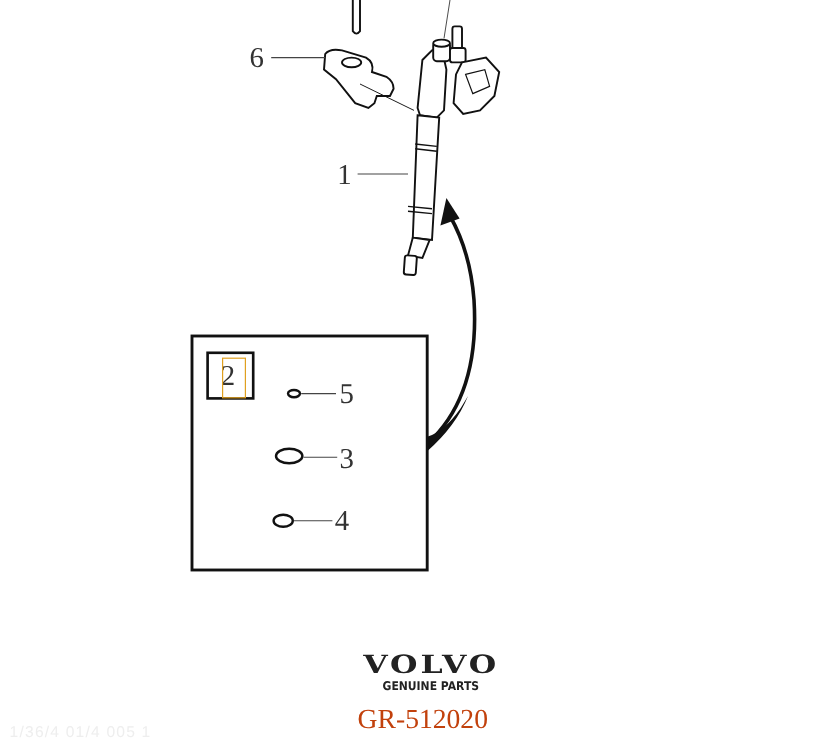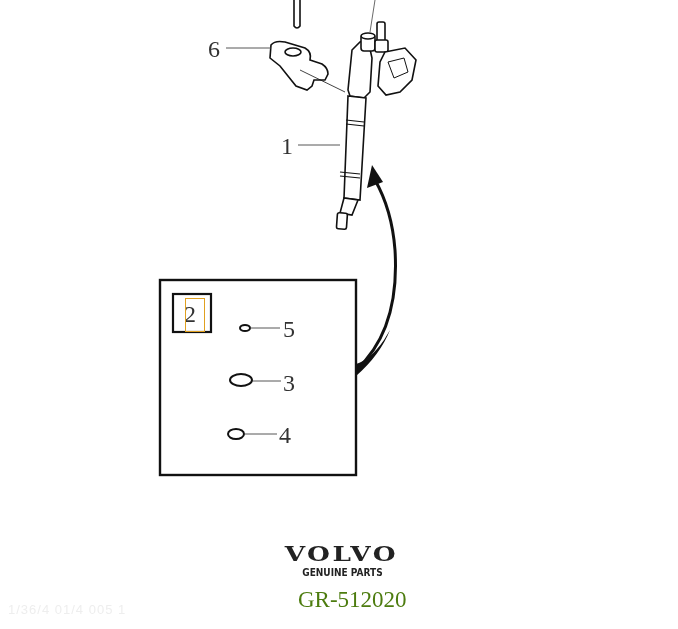--- a/index.html
+++ b/index.html
@@ -1,22 +1,22 @@
 <!DOCTYPE html>
 <html><head>
 <meta charset="utf-8">
 <style>
   html, body { margin:0; padding:0; background:#ffffff; }
   body { width:678px; height:629px; position:relative; overflow:hidden; font-family:"Liberation Serif", serif; }
   svg.diagram { position:absolute; left:0; top:0; }
   .callout { position:absolute; font-family:"Liberation Serif", serif; font-size:24px; color:#333; line-height:1; }
-  .logo { position:absolute; left:296px; top:541px; width:126px; }
+  .logo { position:absolute; left:296px; top:541px; width:126px; text-align:center; }
   .logo-word { font-family:"DejaVu Serif", serif; font-weight:bold; font-size:21px; letter-spacing:2px; color:#222; transform:scaleX(1.25); display:inline-block; }
   .logo-sub { font-family:"DejaVu Sans", sans-serif; font-weight:bold; font-size:10px; color:#222; margin-top:1px; transform:scaleX(0.9); }
-  .partno { position:absolute; left:298px; top:587px; font-size:23px; color:#4d7c0f; font-family:"Liberation Serif", serif; }
+  .partno { position:absolute; left:298px; top:587px; font-size:23px; color:#c2410c; font-family:"Liberation Serif", serif; }
   .watermark { position:absolute; left:8px; top:602px; font-family:"Liberation Sans", sans-serif; font-size:13px; color:#eee; letter-spacing:1px; }
   .highlight { position:absolute; left:185px; top:298px; width:20px; height:34px; border:1px solid #e0a020; box-sizing:border-box; }
 </style>
 </head>
 <body>
 
 <svg class="diagram" width="678" height="629" viewBox="0 0 678 629">
 
   <g fill="#fff" stroke="#111" stroke-width="1.6">
     <path d="M294 0 L294 26 Q297 30 300 26 L300 0"></path>

